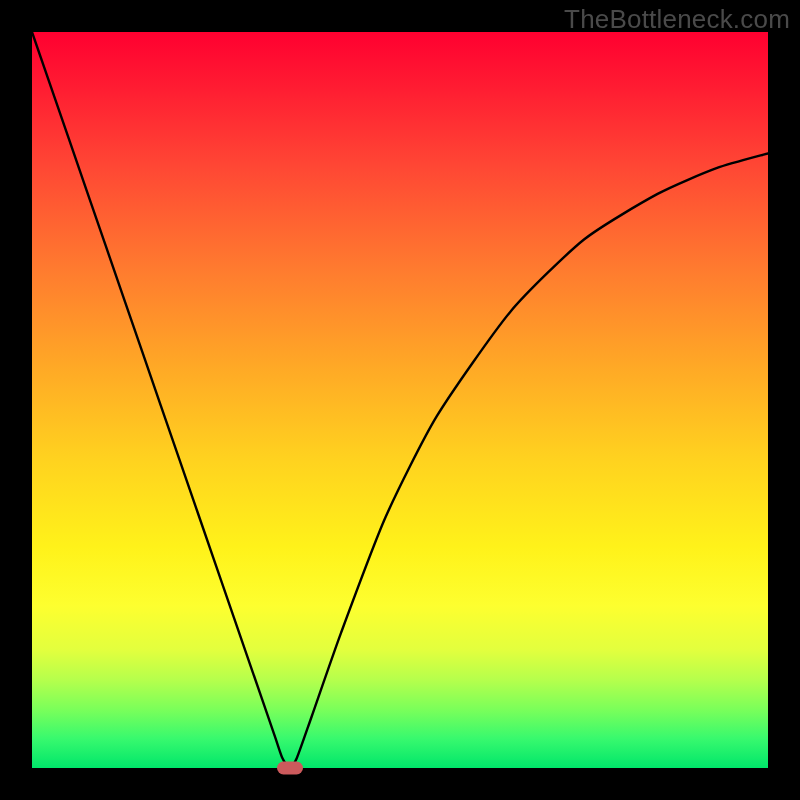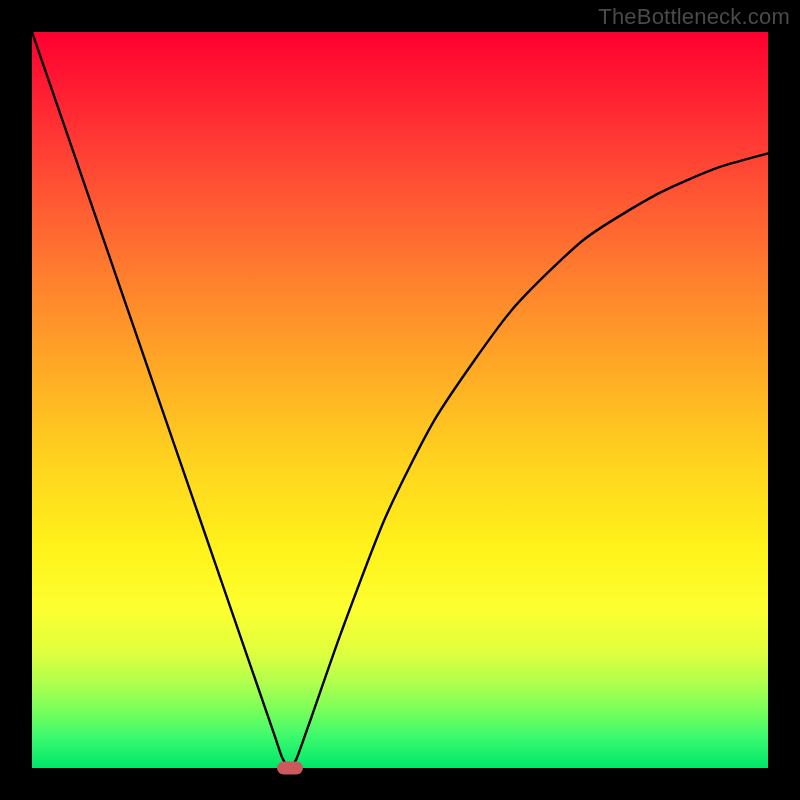--- a/index.html
+++ b/index.html
@@ -15,21 +15,21 @@
     position: relative;
     width: 800px;
     height: 800px;
     background: #000;
   }
   .watermark {
     position: absolute;
     top: 4px;
     right: 10px;
     color: #4a4a4a;
-    font-size: 22px;
+    font-size: 26px;
     font-weight: 500;
     letter-spacing: 0.2px;
     user-select: none;
   }
   .plot {
     position: absolute;
     left: 32px;
     top: 32px;
     width: 736px;
     height: 736px;

